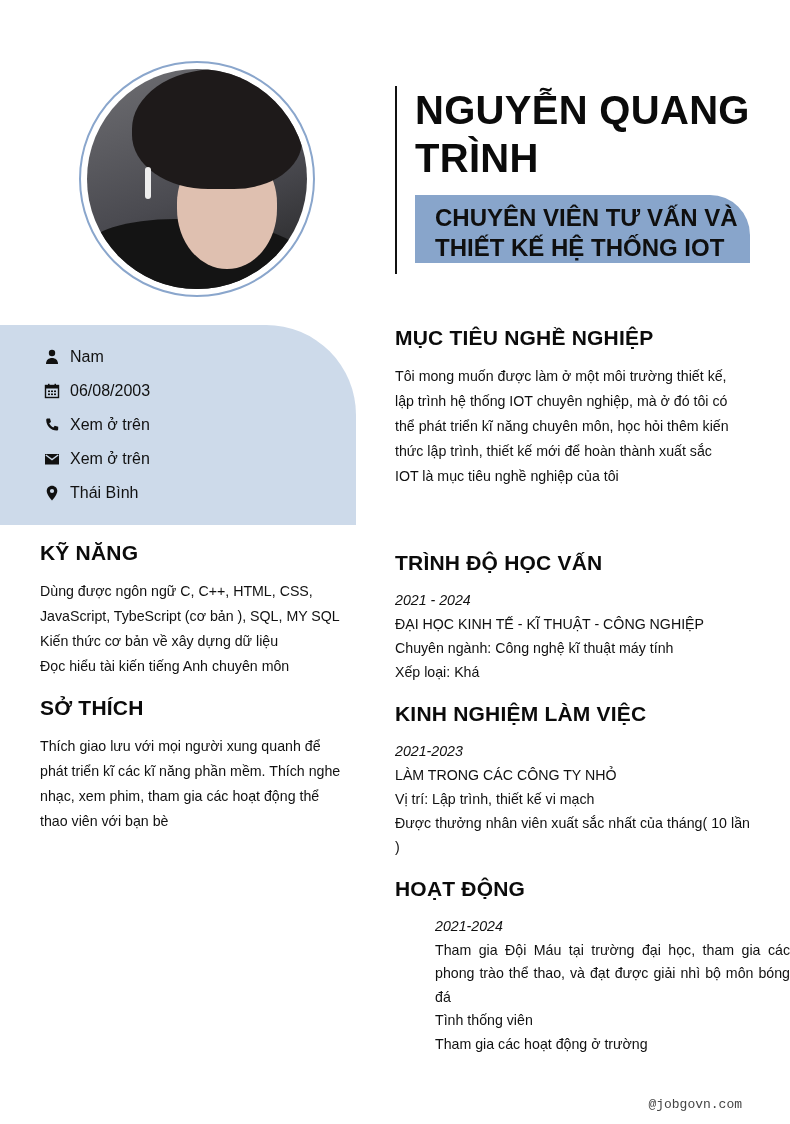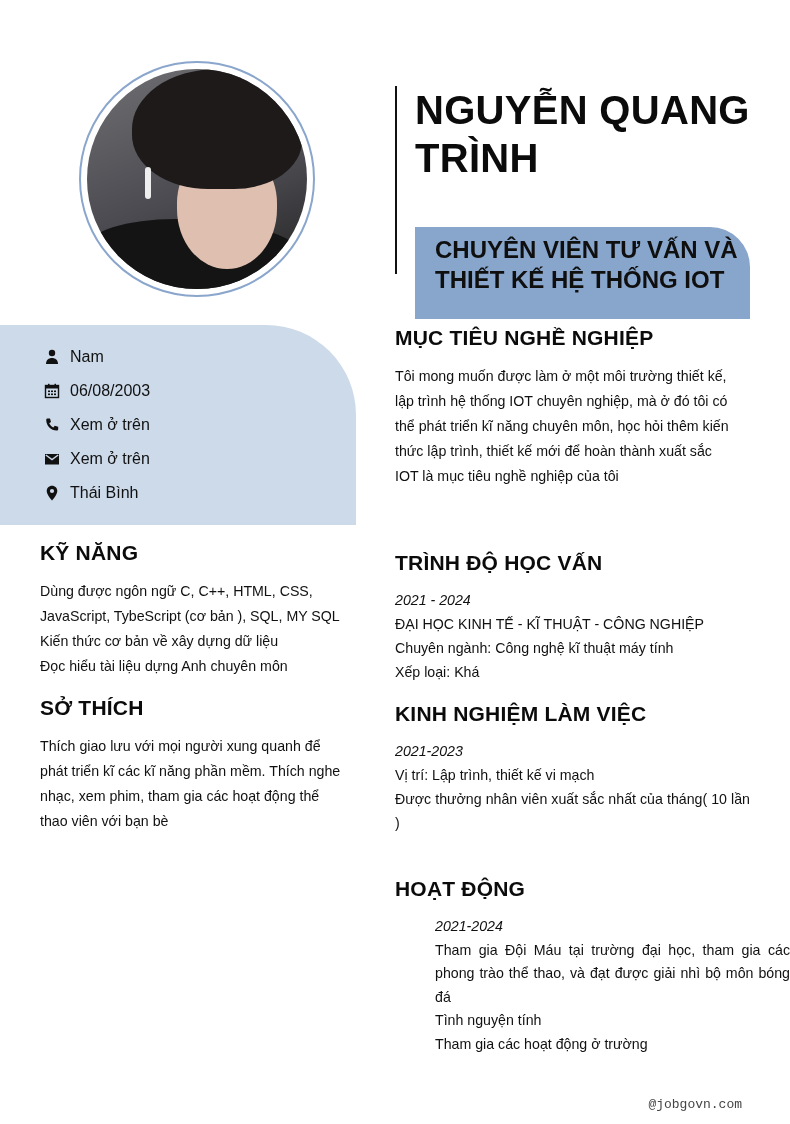--- a/index.html
+++ b/index.html
@@ -35,24 +35,23 @@
     background: #eee; border-radius: 3px;
   }
 
   
   .vbar { position: absolute; left: 395px; top: 86px; width: 2px; height: 188px; background: #111; }
   .name {
     position: absolute; left: 415px; top: 86px; width: 340px;
     font-size: 40px; font-weight: 700; line-height: 48px; letter-spacing: 0.3px; color: #0b0b0b;
   }
   .title-band {
-    position: absolute; left: 415px; top: 195px; width: 335px; height: 92px;
+    position: absolute; left: 415px; top: 195px; width: 335px; height: 68px;
     background: #88a5cb; border-top-right-radius: 40px; box-sizing: border-box;
     padding: 8px 0 0 20px;
-    margin-top: 32px;
   }
   .title-band .t {
     font-size: 24px; font-weight: 700; line-height: 30px; color: #0f0f0f;
   }
 
   
   .contact {
     position: absolute; left: 0; top: 325px; width: 356px; height: 200px;
     background: #cddaea; border-top-right-radius: 90px;
   }
@@ -152,21 +151,21 @@
       </svg>
   </span>
   <span>Thái Bình</span>
 </div>
 
 <div class="sec-title" style="left:40px; top:541px;">KỸ NĂNG</div>
 <div class="body-text" style="left:40px; top:579px;">
   <div>Dùng được ngôn ngữ C, C++, HTML, CSS,</div>
   <div>JavaScript, TybeScript (cơ bản ), SQL, MY SQL</div>
   <div>Kiến thức cơ bản về xây dựng dữ liệu</div>
-  <div>Đọc hiểu tài liệu dựng Anh chuyên môn</div>
+  <div>Đọc hiểu tài kiến tiếng Anh chuyên môn</div>
 </div>
 
 <div class="sec-title" style="left:40px; top:696px;">SỞ THÍCH</div>
 <div class="body-text" style="left:40px; top:734px;">
   <div>Thích giao lưu với mọi người xung quanh để</div>
   <div>phát triển kĩ các kĩ năng phần mềm. Thích nghe</div>
   <div>nhạc, xem phim, tham gia các hoạt động thể</div>
   <div>thao viên với bạn bè</div>
 </div>
 
@@ -183,25 +182,26 @@
 <div class="body-text" style="left:395px; top:588px; line-height:24px;">
   <div class="italic">2021 - 2024</div>
   <div class="bold">ĐẠI HỌC KINH TẾ - KĨ THUẬT - CÔNG NGHIỆP</div>
   <div>Chuyên ngành: Công nghệ kĩ thuật máy tính</div>
   <div>Xếp loại: Khá</div>
 </div>
 
 <div class="sec-title" style="left:395px; top:702px;">KINH NGHIỆM LÀM VIỆC</div>
 <div class="body-text justify" style="left:395px; top:739px; width:355px; line-height:24px; text-align:justify;">
   <div class="italic">2021-2023</div>
+  <div class="bold">LÀM TRONG CÁC CÔNG TY NHỎ</div>
   <div>Vị trí: Lập trình, thiết kế vi mạch</div>
   <div>Được thưởng nhân viên xuất sắc nhất của tháng( 10 lần )</div>
 </div>
 
 <div class="sec-title" style="left:395px; top:877px;">HOẠT ĐỘNG</div>
 <div class="body-text justify" style="left:395px; top:915px; width:355px; line-height:23.5px; text-align:justify;margin-left:40px;">
   <div class="italic">2021-2024</div>
   <div>Tham gia Đội Máu tại trường đại học, tham gia các phong trào thể thao, và đạt được giải nhì bộ môn bóng đá</div>
-  <div>Tình nguyện tính</div>
+  <div>Tình thống viên</div>
   <div>Tham gia các hoạt động ở trường</div>
 </div>
 
 <div class="footer">@jobgovn.com</div>
 
 </body></html>

